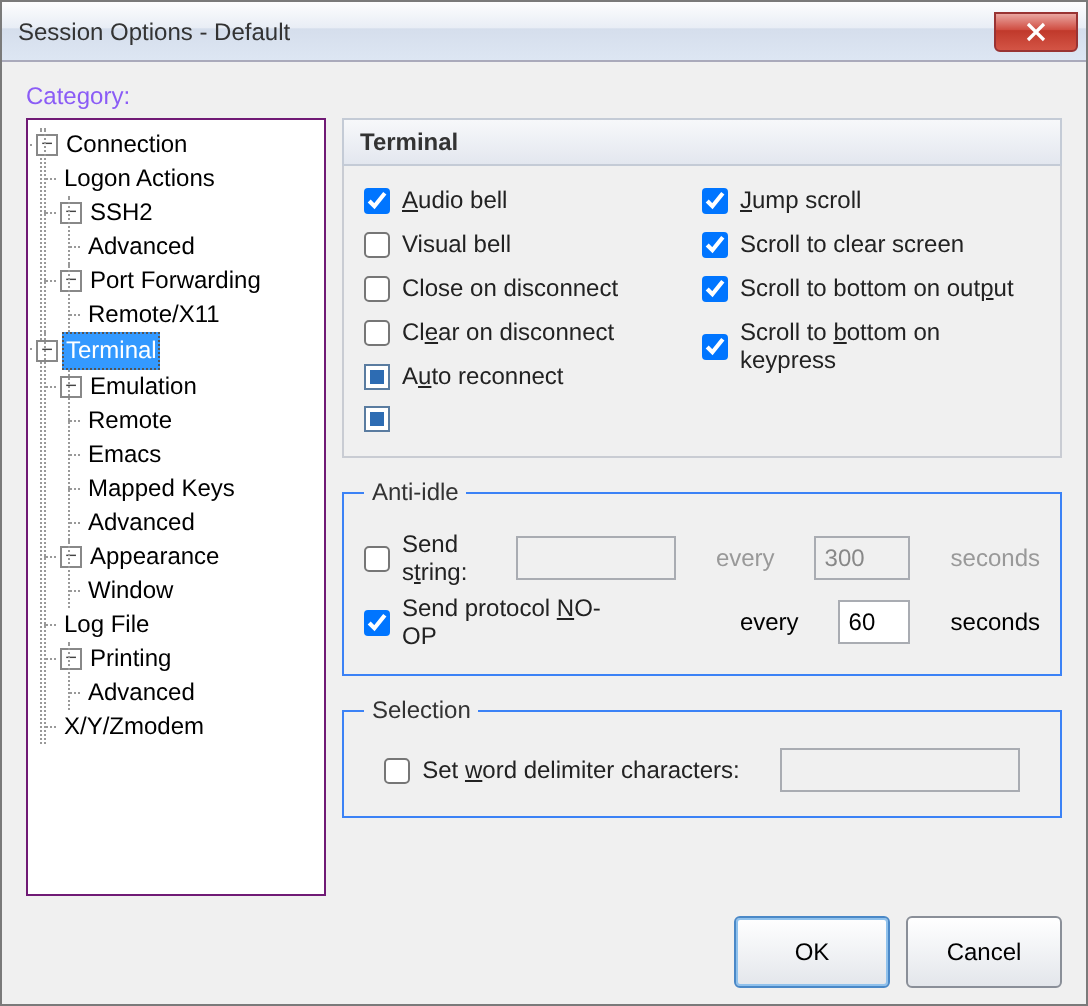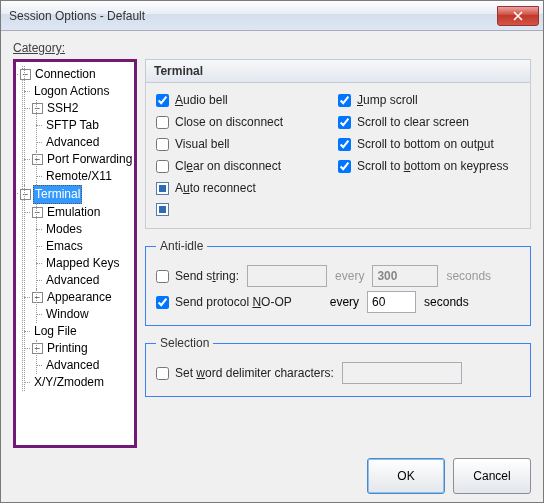--- a/index.html
+++ b/index.html
@@ -3,23 +3,23 @@
 <meta charset="utf-8">
 <style>
 * { box-sizing: border-box; font-family: "Segoe UI", Tahoma, sans-serif; font-size: 12px; }
 body { margin: 0; background: #f0f0f0; }
 .window { width: 544px; height: 503px; background: #f0f0f0; border: 1px solid #7a7a7a; display: flex; flex-direction: column; }
 .titlebar { height: 30px; background: linear-gradient(to bottom, #fdfdfe 0%, #e8edf5 45%, #d5deec 46%, #dde6f3 100%); display: flex; align-items: center; padding: 0 0 0 8px; border-bottom: 1px solid #aab; }
 .titlebar-text { color: #333; flex: 1; }
 .titlebar-btn { width: 42px; height: 20px; margin-right: 4px; border-radius: 0 0 3px 3px; display: flex; align-items: center; justify-content: center; }
 .close-btn { background: linear-gradient(to bottom, #e9a5a0 0%, #cf4b3f 45%, #c0392b 46%, #d35445 100%); border: 1px solid #933; color: #fff; font-weight: bold; }
 .client { flex: 1; padding: 10px 12px 8px 12px; display: flex; flex-direction: column; }
-.cat-label { margin-bottom: 4px; color: #404040; text-decoration: underline; }
+.cat-label { margin-bottom: 4px; color: #8b5cf6; }
 .panes { flex: 1; display: flex; gap: 8px; min-height: 0; }
-.tree-pane { width: 124px; background: #fff; border: 3px solid #701a75; padding: 4px 2px; overflow: auto; }
+.tree-pane { width: 150px; background: #fff; border: 1px solid #701a75; padding: 4px 2px; overflow: auto; }
 .tree ul { list-style: none; margin: 0; padding-left: 12px; }
 .tree > ul { padding-left: 2px; }
 .tree li { white-space: nowrap; line-height: 17px; position: relative; }
 .tree li::before { content: ""; position: absolute; left: -8px; top: 8px; width: 6px; border-top: 1px dotted #999; }
 .tree ul::before { content: ""; position: absolute; left: 4px; top: 0; bottom: 0; border-left: 1px dotted #999; }
 .tree { position: relative; }
 .tree li { position: relative; }
 .tree span.node { padding: 0 2px; cursor: default; display: inline-block; }
 .tree span.sel { background: #3399ff; color: #fff; border: 1px dotted #555; padding: 0 1px; }
 .toggle { display: inline-block; width: 11px; height: 11px; border: 1px solid #888; background: #fff; text-align: center; line-height: 9px; font-size: 10px; margin-right: 2px; color: #444; vertical-align: middle; }
@@ -29,21 +29,21 @@
 .checkrow { display: flex; }
 .checkcol { flex: 1; display: flex; flex-direction: column; gap: 8px; }
 .chk { display: flex; align-items: center; gap: 6px; color: #222; }
 .chk input { width: 13px; height: 13px; margin: 0; }
 .chk .ul { text-decoration: underline; }
 .fullrow { margin-top: 8px; }
 .fake-tri { width: 13px; height: 13px; border: 1px solid #5a7ca0; background: #fff; display: inline-flex; align-items: center; justify-content: center; }
 .fake-tri .sq { width: 7px; height: 7px; background: #2d6cb3; }
 fieldset { border: 1px solid #3b82f6; margin: 10px 0 0 0; padding: 8px 10px 12px 10px; }
 legend { color: #333; padding: 0 4px; }
-.row { display: flex; align-items: center; gap: 8px; margin-top: 4px; }
+.row { display: flex; align-items: center; gap: 20px; margin-top: 4px; justify-content: center; }
 .txt { height: 22px; border: 1px solid #a9acb2; background: #fff; padding: 2px 4px; }
 .txt.dis { background: #f0f0f0; color: #888; }
 .lbl-dis { color: #999; }
 .footer { display: flex; justify-content: flex-end; gap: 8px; padding-top: 10px; }
 .btn { min-width: 78px; height: 36px; border: 1px solid #8a8f98; background: linear-gradient(to bottom, #fff, #e3e6eb); border-radius: 3px; cursor: pointer; }
 .btn.default { border-color: #4a88c7; box-shadow: 0 0 0 1px #8fc1ec inset; }
 </style>
 </head>
 <body>
 
@@ -63,39 +63,38 @@
       <div class="tree-pane">
         <div class="tree">
           <ul>
             <li>
               <span class="toggle">−</span><span class="node">Connection</span>
               <ul>
                 <li><span class="node">Logon Actions</span></li>
                 <li>
                   <span class="toggle">−</span><span class="node">SSH2</span>
                   <ul>
-                    <li><span class="node">SFTP Tab</span></li>
                     <li><span class="node">Advanced</span></li>
                   </ul>
                 </li>
                 <li>
                   <span class="toggle">−</span><span class="node">Port Forwarding</span>
                   <ul>
                     <li><span class="node">Remote/X11</span></li>
                   </ul>
                 </li>
               </ul>
             </li>
             <li>
               <span class="toggle">−</span><span class="node sel">Terminal</span>
               <ul>
                 <li>
                   <span class="toggle">−</span><span class="node">Emulation</span>
                   <ul>
-                    <li><span class="node">Modes</span></li>
+                    <li><span class="node">Remote</span></li>
                     <li><span class="node">Emacs</span></li>
                     <li><span class="node">Mapped Keys</span></li>
                     <li><span class="node">Advanced</span></li>
                   </ul>
                 </li>
                 <li>
                   <span class="toggle">−</span><span class="node">Appearance</span>
                   <ul>
                     <li><span class="node">Window</span></li>
                   </ul>
@@ -118,25 +117,25 @@
         <div class="section-head">Terminal</div>
         <div class="group">
           <div class="checkrow">
             <div class="checkcol">
               <label class="chk">
                   <input type="checkbox" checked="" style="">
                   <span><span class="ul">A</span><span></span>udio bell</span>
                 </label>
               <label class="chk">
                   <input type="checkbox" style="">
+                  <span>Visual bell</span>
+                </label>
+              <label class="chk">
+                  <input type="checkbox" style="">
                   <span>Close on disconnect</span>
-                </label>
-              <label class="chk">
-                  <input type="checkbox" style="">
-                  <span>Visual bell</span>
                 </label>
               <label class="chk">
                   <input type="checkbox" style="">
                   <span>Cl<span class="ul">e</span>ar on disconnect</span>
                 </label>
               <div class="chk">
                   <span class="fake-tri">
                     <span class="sq"></span>
                   </span>
                   <span>A<span class="ul">u</span>to reconnect</span>
@@ -170,31 +169,31 @@
 
         <fieldset>
           <legend>Anti-idle</legend>
           <div class="row">
             <label class="chk">
                 <input type="checkbox" style="">
                 <span>Send s<span class="ul">t</span>ring:</span>
               </label>
             <input class="txt dis" style="width: 80px;" value="">
             <span class="lbl-dis">every</span>
-            <input class="txt dis" style="width: 66px; font-weight: bold;" value="300">
+            <input class="txt dis" style="width: 48px;" value="300">
             <span class="lbl-dis">seconds</span>
           </div>
           <div class="row">
             <label class="chk">
                 <input type="checkbox" checked="" style="">
                 <span>Send protocol <span class="ul">N</span>O-OP</span>
               </label>
             <span style="flex:0 0 22px"></span>
             <span>every</span>
-            <input class="txt" style="width: 49px;" value="60">
+            <input class="txt" style="width: 36px;" value="60">
             <span>seconds</span>
           </div>
         </fieldset>
 
         <fieldset>
           <legend>Selection</legend>
           <div class="row">
             <label class="chk">
                 <input type="checkbox" style="">
                 <span>Set <span class="ul">w</span>ord delimiter characters:</span>

